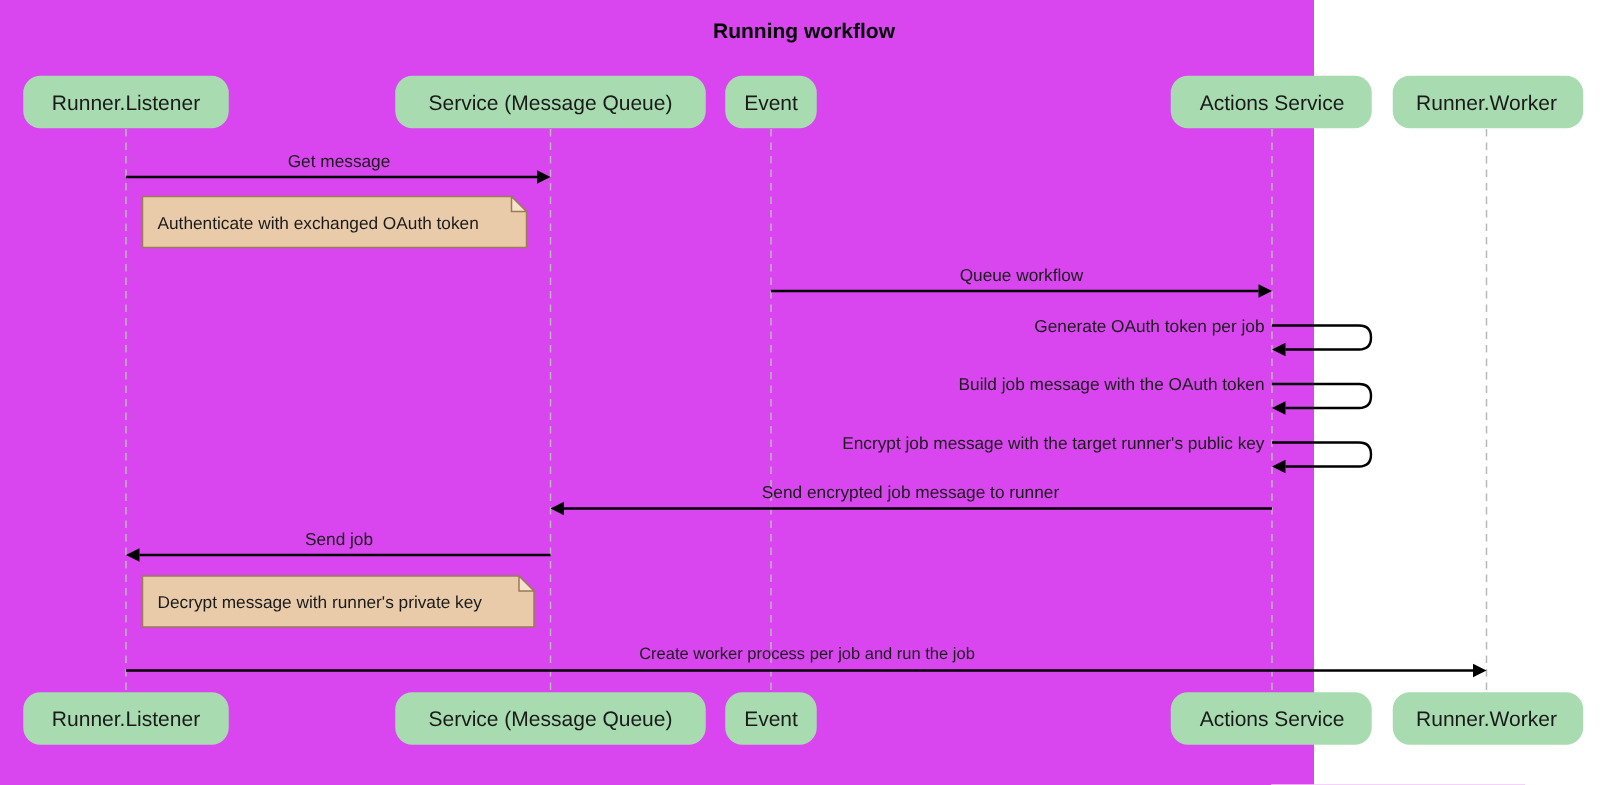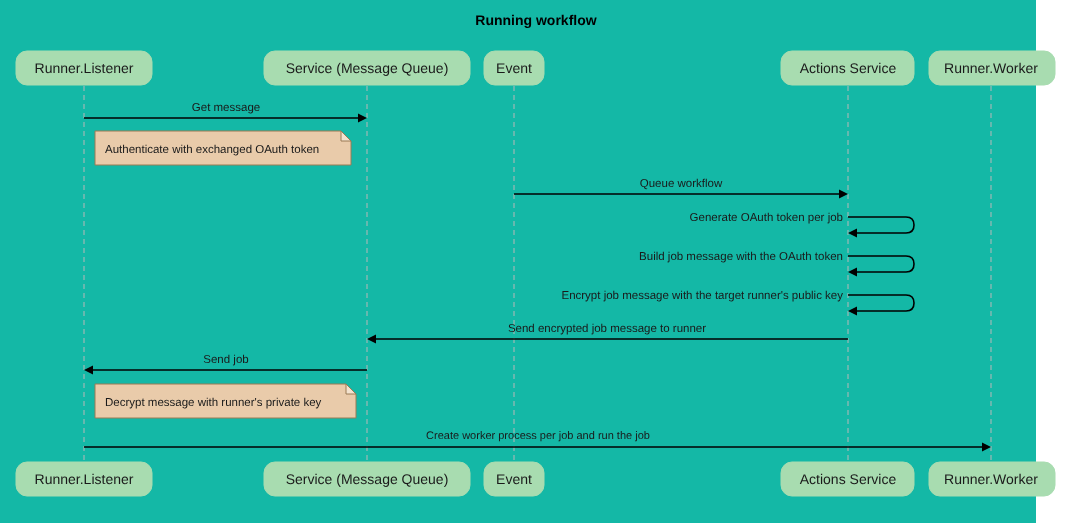--- a/index.html
+++ b/index.html
@@ -8,23 +8,23 @@
     background: #ffffff;
   }
   body {
     width: 1072px;
     height: 523px;
     font-family: "Liberation Sans", sans-serif;
     overflow: hidden;
   }
   #diagram-root {
     position: relative;
-    width: 1036px;
+    width: 876px;
     height: 523px;
-    background: #14b8a6;
+    background: #d946ef;
   }
   svg#seq-svg {
     display: block;
     width: 1072px;
     height: 523px;
     shape-rendering: geometricPrecision;
     text-rendering: geometricPrecision;
   }
   .diagram-title {
     font-family: "Liberation Sans", sans-serif;

